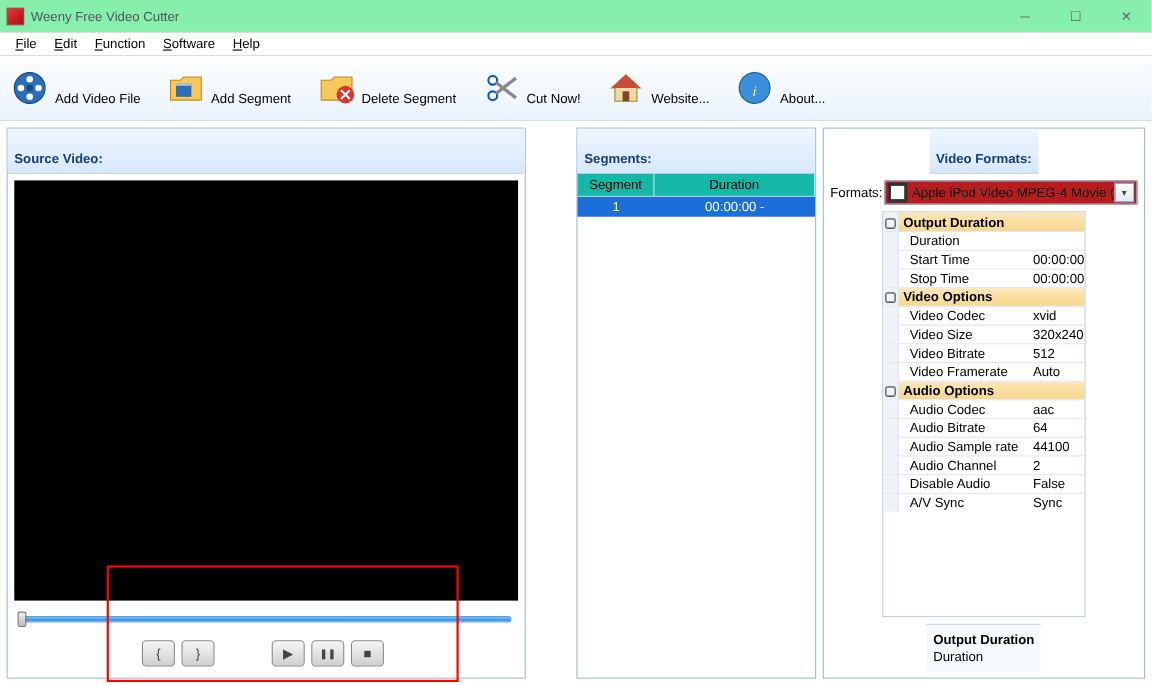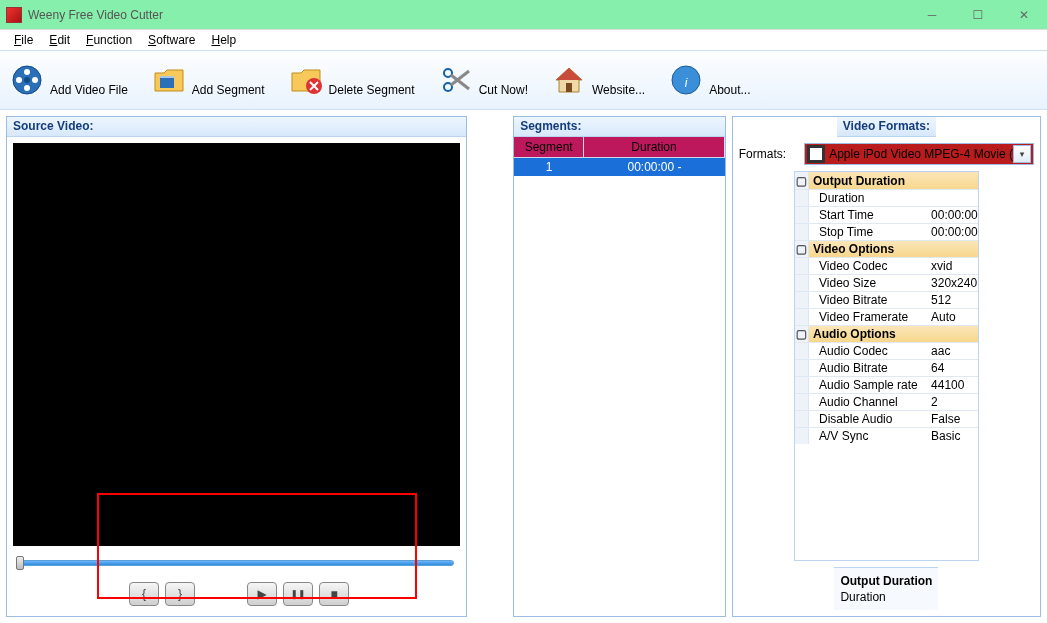--- a/index.html
+++ b/index.html
@@ -29,21 +29,21 @@
     display:flex; align-items:center; padding: 0 10px; gap: 24px;
   }
   .tb-btn { display:flex; align-items:flex-end; gap:6px; cursor:default; }
   .tb-btn .ico { width:34px; height:34px; display:flex; align-items:center; justify-content:center; }
 
   
   .main { display:flex; gap:6px; padding: 6px; height: calc(623px - 30px - 20px - 60px); }
   .panel { border:1px solid #9bbde2; background:#fff; display:flex; flex-direction:column; }
   .panel-h {
     height:20px; background:linear-gradient(#eef6ff,#d7e8fb);
-    color:#153d7a; font-weight:bold; padding:2px 6px; border-bottom:1px solid #bcd4f0;
+    color:#153d7a; font-weight:bold; padding:20px 6px; border-bottom:1px solid #bcd4f0;
   }
 
   .source-panel { width: 510px; }
   .segments-panel { width: 235px; margin-left: 40px; }
   .formats-panel { flex:1;align-items:center; }
 
   
   .video-area { flex:1; padding:6px; display:flex; flex-direction:column; position:relative; }
   .video-black { flex:1; background:#000; margin-bottom:6px; }
   .track { height:20px; position:relative; margin-bottom:6px; }
@@ -51,29 +51,29 @@
   .track-handle { position:absolute; left:3px; top:4px; width:8px; height:14px; background:linear-gradient(#eee,#bbb); border:1px solid #777; border-radius:2px; }
   .redbox { position:absolute; border:2px solid #f00; pointer-events:none; }
   .vid-ctrls { display:flex; gap:6px; padding:4px 40px; }
   .vid-ctrls .gap { width:40px; }
   .vbtn {
     width:30px; height:24px; background:linear-gradient(#f6f6f6,#cfcfcf);
     border:1px solid #888; border-radius:4px; display:flex; align-items:center; justify-content:center; color:#444;
   }
 
   
-  .seg-head { display:flex; background:#be185d; border-bottom:1px solid #cfd8e6; }
+  .seg-head { display:flex; background:#14b8a6; border-bottom:1px solid #cfd8e6; }
   .seg-head div { padding:3px 8px; border-right:1px solid #d7dde8; }
   .seg-row { display:flex; background:#1a6fd8; color:#fff; }
   .seg-row div { padding:2px 8px; }
   .seg-c1 { width:70px; text-align:center; }
   .seg-c2 { flex:1; text-align:center; }
 
   
-  .fmt-top { padding:6px; display:flex; align-items:center; gap:18px; }
+  .fmt-top { padding:6px; display:flex; align-items:center; gap:2px; }
   .fmt-select { flex:1; height:22px; border:1px solid #9bbde2; background:#b91c1c; display:flex; align-items:center; padding:0 2px; }
   .fmt-select .ficon { width:18px; height:18px; background:#333; margin-right:4px; display:inline-block; position:relative; }
   .fmt-select .ficon::after { content:""; position:absolute; left:3px; top:3px; width:12px; height:12px; background:#fff; }
   .fmt-select .drop { width:18px; height:18px; margin-left:auto; border:1px solid #9bbde2; background:linear-gradient(#fff,#e0ecf8); display:flex; align-items:center; justify-content:center; font-size:9px; color:#444;}
   .prop-grid { margin:0 6px 6px 6px; border:1px solid #bcd4f0; flex:1; overflow:auto; }
   .prop-row { display:flex; border-top:1px solid #e0e8f2; height:17px; align-items:center; }
   .prop-row:first-child { border-top:none; }
   .prop-row .exp { width:14px; text-align:center; color:#555; cursor:default; background:#eef3fa; align-self:stretch; display:flex; align-items:center; justify-content:center; border-right:1px solid #dce6f2;}
   .prop-row .k { width:118px; padding-left:4px; }
   .prop-row .v { flex:1; padding-left:4px; }
@@ -297,21 +297,21 @@
           <div class="v">2</div>
         </div>
         <div class="prop-row indent">
           <div class="exp"></div>
           <div class="k">Disable Audio</div>
           <div class="v">False</div>
         </div>
         <div class="prop-row indent">
           <div class="exp"></div>
           <div class="k">A/V Sync</div>
-          <div class="v">Basic</div>
+          <div class="v">Sync</div>
         </div>
       </div>
     <div class="fmt-bottom">
       <div class="t">Output Duration</div>
       <div>Duration</div>
     </div>
   </div>
 
 </div>
 

